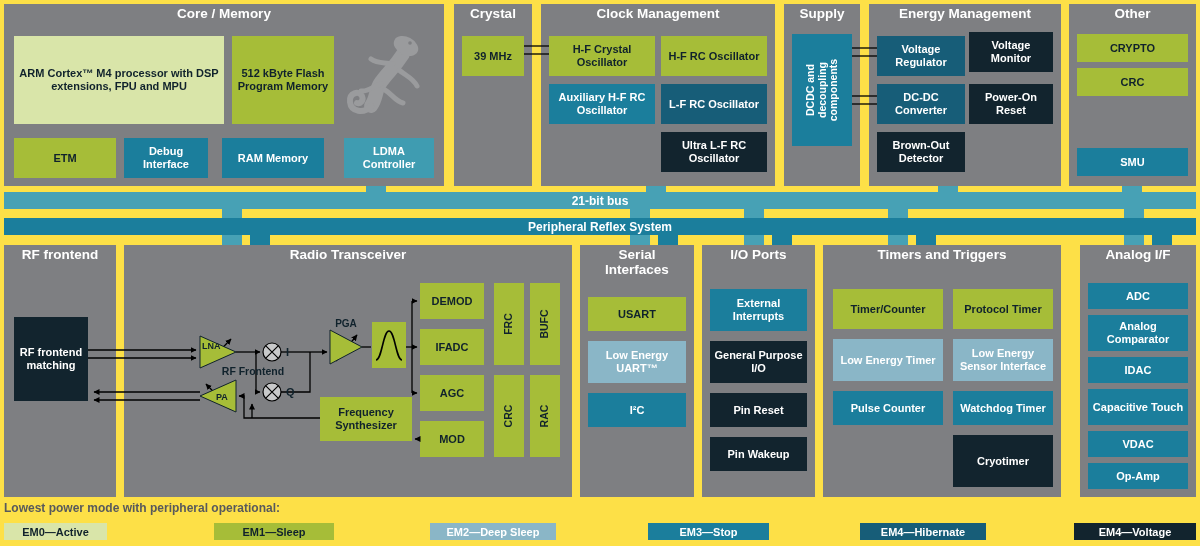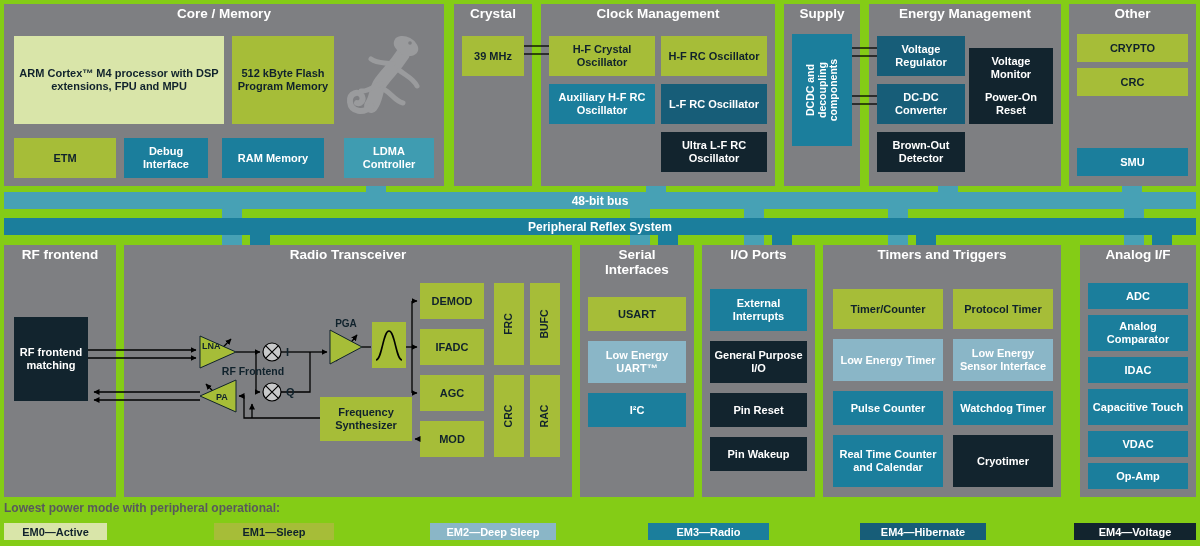--- a/index.html
+++ b/index.html
@@ -3,21 +3,21 @@
 <meta charset="utf-8">
 <style>
   :root{
     --em0:#d9e5a9; --em1:#a6bd38; --em2:#8ab6c7; --em3:#1b7e9c; --em4h:#175d78; --em4s:#12242e;
     --panel:#7e7f82; --busLight:#47a1b5; --busDark:#1b7e9c; --ldma:#3f9cb1;
     --inkDark:#10222c; --gecko:#9a9b9d; --mixerFill:#c8c9ca; --caption:#58595c;
   }
   *{box-sizing:border-box}
   html,body{margin:0;padding:0;background:#fff}
   body{font-family:"Liberation Sans",sans-serif}
-  .stage{position:relative;width:1200px;height:546px;overflow:hidden;background:#84cc16}
+  .stage{position:relative;width:1200px;height:546px;overflow:hidden;background:#fde047}
   .panel{position:absolute;background:var(--panel)}
   .ptitle{position:absolute;left:0;right:0;top:3px;text-align:center;color:#fff;
           font-size:13.5px;font-weight:700;line-height:1.1}
   .ptitle.narrow{padding:0 16px}
   .blk{position:absolute;display:flex;align-items:center;justify-content:center;text-align:center;
        font-weight:700;font-size:11px;line-height:1.15;padding:2px}
   .em0{background:var(--em0);color:var(--inkDark)}
   .em1{background:var(--em1);color:var(--inkDark)}
   .em2{background:var(--em2);color:#fff}
   .em3{background:var(--em3);color:#fff}
@@ -86,21 +86,21 @@
   <section class="panel" style="left:784px;top:4px;width:76px;height:182px">
     <div class="ptitle">Supply</div>
     <div class="vblk em3" style="left:8px;top:30px;width:60px;height:112px">
       <span class="vin" style="width:104px;color:#fff">DCDC and decoupling components</span>
     </div>
   </section>
 
   <section class="panel" style="left:869px;top:4px;width:192px;height:182px">
     <div class="ptitle">Energy Management</div>
     <div class="blk em4h" style="left:8px;top:32px;width:88px;height:40px">Voltage Regulator</div>
-    <div class="blk em4s" style="left:100px;top:44px;width:84px;height:40px">Voltage Monitor</div>
+    <div class="blk em4s" style="left:100px;top:28px;width:84px;height:40px">Voltage Monitor</div>
     <div class="blk em4h" style="left:8px;top:80px;width:88px;height:40px">DC-DC Converter</div>
     <div class="blk em4s" style="left:100px;top:80px;width:84px;height:40px">Power-On Reset</div>
     <div class="blk em4s" style="left:8px;top:128px;width:88px;height:40px">Brown-Out Detector</div>
   </section>
 
   <section class="panel" style="left:1069px;top:4px;width:127px;height:182px">
     <div class="ptitle">Other</div>
     <div class="blk em1" style="left:8px;top:30px;width:111px;height:28px">CRYPTO</div>
     <div class="blk em1" style="left:8px;top:64px;width:111px;height:28px">CRC</div>
     <div class="blk em3" style="left:8px;top:144px;width:111px;height:28px">SMU</div>
@@ -122,21 +122,21 @@
   <div class="stub l" style="left:744px;top:235px;height:10px"></div>
   <div class="stub l" style="left:888px;top:235px;height:10px"></div>
   <div class="stub l" style="left:1124px;top:235px;height:10px"></div>
   <div class="stub d" style="left:250px;top:235px;height:10px"></div>
   <div class="stub d" style="left:658px;top:235px;height:10px"></div>
   <div class="stub d" style="left:772px;top:235px;height:10px"></div>
   <div class="stub d" style="left:916px;top:235px;height:10px"></div>
   <div class="stub d" style="left:1152px;top:235px;height:10px"></div>
 
   <div class="bus bus32" style="top:192px">
-    <span>48-bit bus</span>
+    <span>21-bit bus</span>
   </div>
   <div class="bus prs" style="top:218px">
     <span>Peripheral Reflex System</span>
   </div>
 
   <section class="panel" style="left:4px;top:245px;width:112px;height:252px">
     <div class="ptitle">RF frontend</div>
     <div class="blk em4s" style="left:10px;top:72px;width:74px;height:84px">RF frontend matching</div>
   </section>
 
@@ -177,39 +177,38 @@
   </section>
 
   <section class="panel" style="left:823px;top:245px;width:238px;height:252px">
     <div class="ptitle">Timers and Triggers</div>
     <div class="blk em1" style="left:10px;top:44px;width:110px;height:40px">Timer/Counter</div>
     <div class="blk em1" style="left:130px;top:44px;width:100px;height:40px">Protocol Timer</div>
     <div class="blk em2" style="left:10px;top:94px;width:110px;height:42px">Low Energy Timer</div>
     <div class="blk em2" style="left:130px;top:94px;width:100px;height:42px">Low Energy Sensor Interface</div>
     <div class="blk em3" style="left:10px;top:146px;width:110px;height:34px">Pulse Counter</div>
     <div class="blk em3" style="left:130px;top:146px;width:100px;height:34px">Watchdog Timer</div>
-    <div class="blk em3" style="left:10px;top:190px;width:110px;height:52px">Real Time Counter and Calendar</div>
     <div class="blk em4s" style="left:130px;top:190px;width:100px;height:52px">Cryotimer</div>
   </section>
 
   <section class="panel" style="left:1080px;top:245px;width:116px;height:252px">
     <div class="ptitle">Analog I/F</div>
     <div class="blk em3" style="left:8px;top:38px;width:100px;height:26px">ADC</div>
     <div class="blk em3" style="left:8px;top:70px;width:100px;height:36px">Analog Comparator</div>
     <div class="blk em3" style="left:8px;top:112px;width:100px;height:26px">IDAC</div>
     <div class="blk em3" style="left:8px;top:144px;width:100px;height:36px">Capacitive Touch</div>
     <div class="blk em3" style="left:8px;top:186px;width:100px;height:26px">VDAC</div>
     <div class="blk em3" style="left:8px;top:218px;width:100px;height:26px">Op-Amp</div>
   </section>
 
   <div class="caption" style="left:4px;top:501px">Lowest power mode with peripheral operational:</div>
   <div class="leg em0" style="left:4px;top:523px;width:103px">EM0—Active</div>
   <div class="leg em1" style="left:214px;top:523px;width:120px">EM1—Sleep</div>
   <div class="leg em2" style="left:430px;top:523px;width:126px">EM2—Deep Sleep</div>
-  <div class="leg em3" style="left:648px;top:523px;width:121px">EM3—Radio</div>
+  <div class="leg em3" style="left:648px;top:523px;width:121px">EM3—Stop</div>
   <div class="leg em4h" style="left:860px;top:523px;width:126px">EM4—Hibernate</div>
   <div class="leg em4s" style="left:1074px;top:523px;width:122px">EM4—Voltage</div>
 
   <svg class="overlay" width="1200" height="546" viewBox="0 0 1200 546">
     <defs>
       <marker id="arr" markerWidth="7" markerHeight="7" refX="5.5" refY="3" orient="auto" markerUnits="userSpaceOnUse">
         <path d="M0,0 L6,3 L0,6 Z" fill="#000"></path>
       </marker>
     </defs>
 

